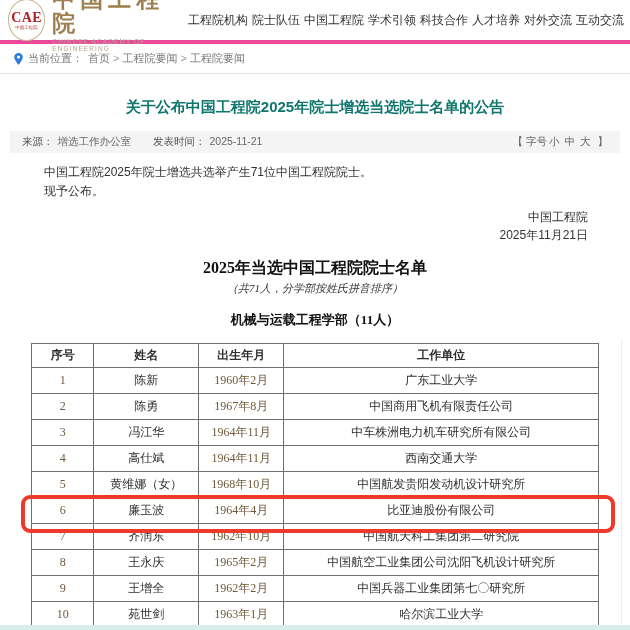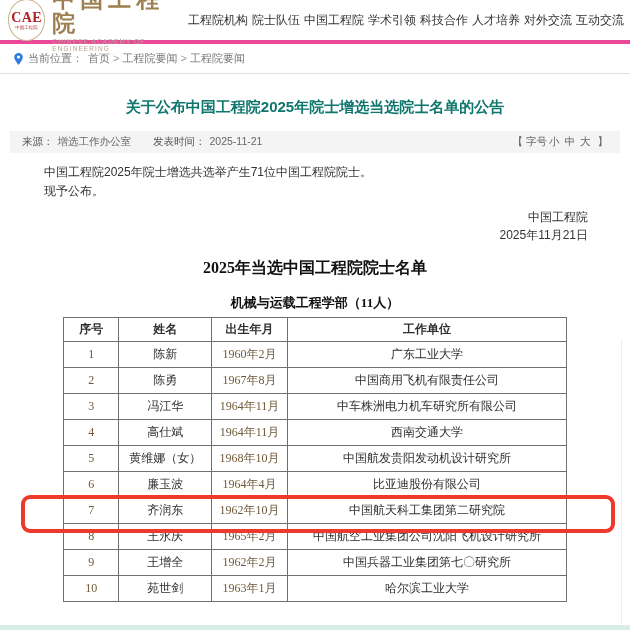--- a/index.html
+++ b/index.html
@@ -50,21 +50,21 @@
 
   .list-title { margin-top:13px; text-align:center;
     font-family:"Liberation Serif","DejaVu Serif",serif; font-weight:bold;
     font-size:16px; color:#111; line-height:22px; }
   .list-subtitle { text-align:center; font-family:"Liberation Serif","DejaVu Serif",serif;
     font-style:italic; font-size:11px; color:#333; line-height:16px; margin-top:1px; }
   .section-title { margin-top:15px; text-align:center; font-weight:bold; font-size:13px;
     color:#111; line-height:18px; font-family:"Liberation Serif","DejaVu Serif",serif; }
 
   
-  table.roster { margin:5px auto 0 auto; width:504px; border-collapse:collapse;
+  table.roster { margin:14px auto 0 auto; width:568px; border-collapse:collapse;
     font-family:"Liberation Serif","DejaVu Serif",serif; }
   .roster th, .roster td { border:1px solid #6f6f6f; text-align:center;
     font-size:12px; color:#2f2f2f; }
   .roster th { height:24px; font-weight:bold; }
   .roster td { height:26px; }
   .roster td.num, .roster td.date { color:#6e5839; }
   .col-no { width:11%; } .col-name { width:18.5%; } .col-birth { width:15%; }
   .col-org { width:55.5%; }
 
   
@@ -132,20 +132,21 @@
         <p>中国工程院2025年院士增选共选举产生71位中国工程院院士。</p>
         <p>现予公布。</p>
       </div>
 
     <div class="signoff">
       <div>中国工程院</div>
       <div>2025年11月21日</div>
     </div>
 
     <div class="list-title">2025年当选中国工程院院士名单</div>
+    <div class="list-subtitle">（共71人，分学部按姓氏拼音排序）</div>
     <div class="section-title">机械与运载工程学部（11人）</div>
 
     <table class="roster">
       <colgroup>
         <col class="col-no">
           <col class="col-name">
           <col class="col-birth">
           <col class="col-org">
       </colgroup>
       <thead>

